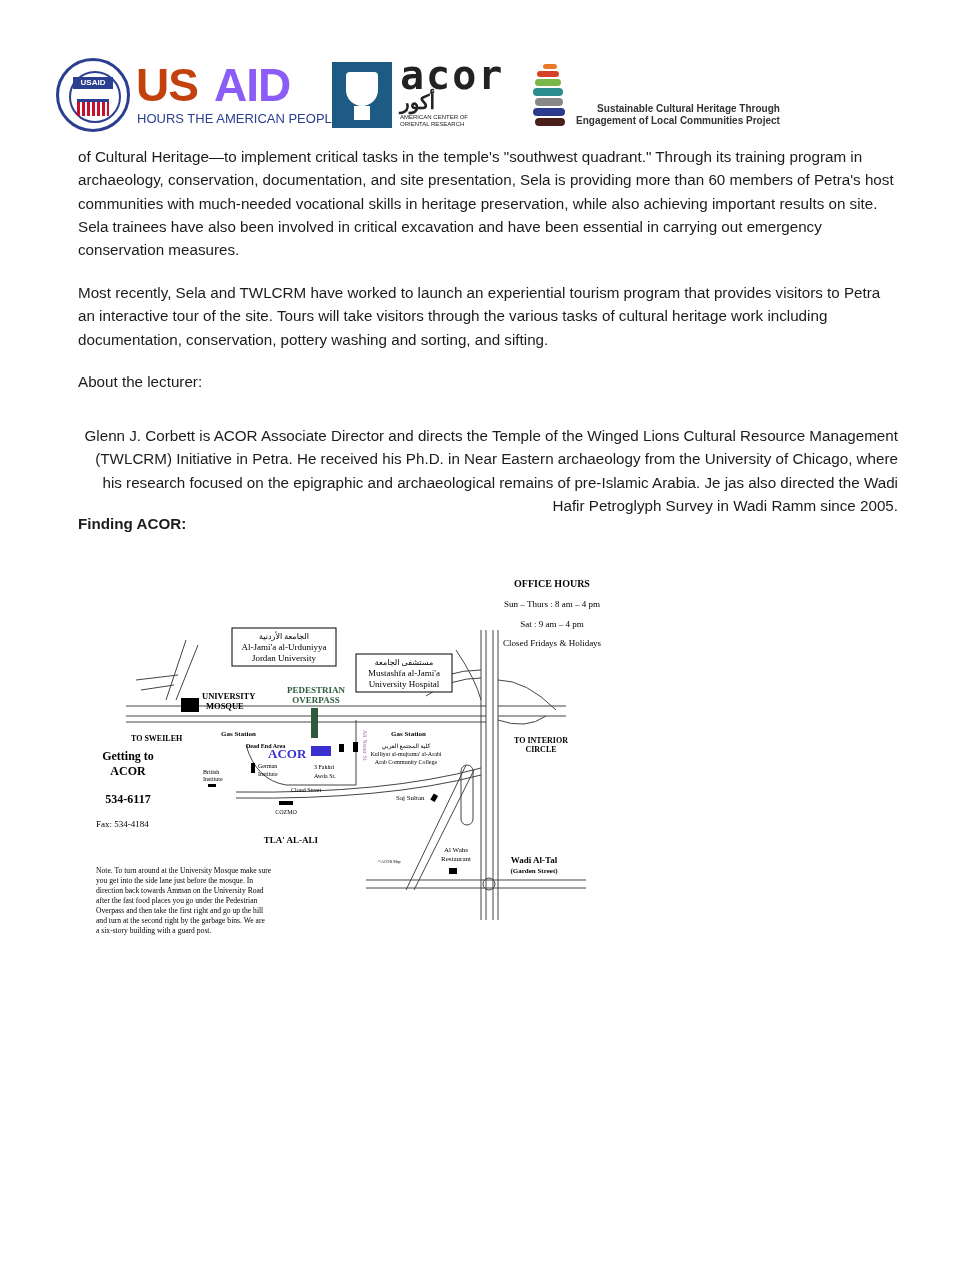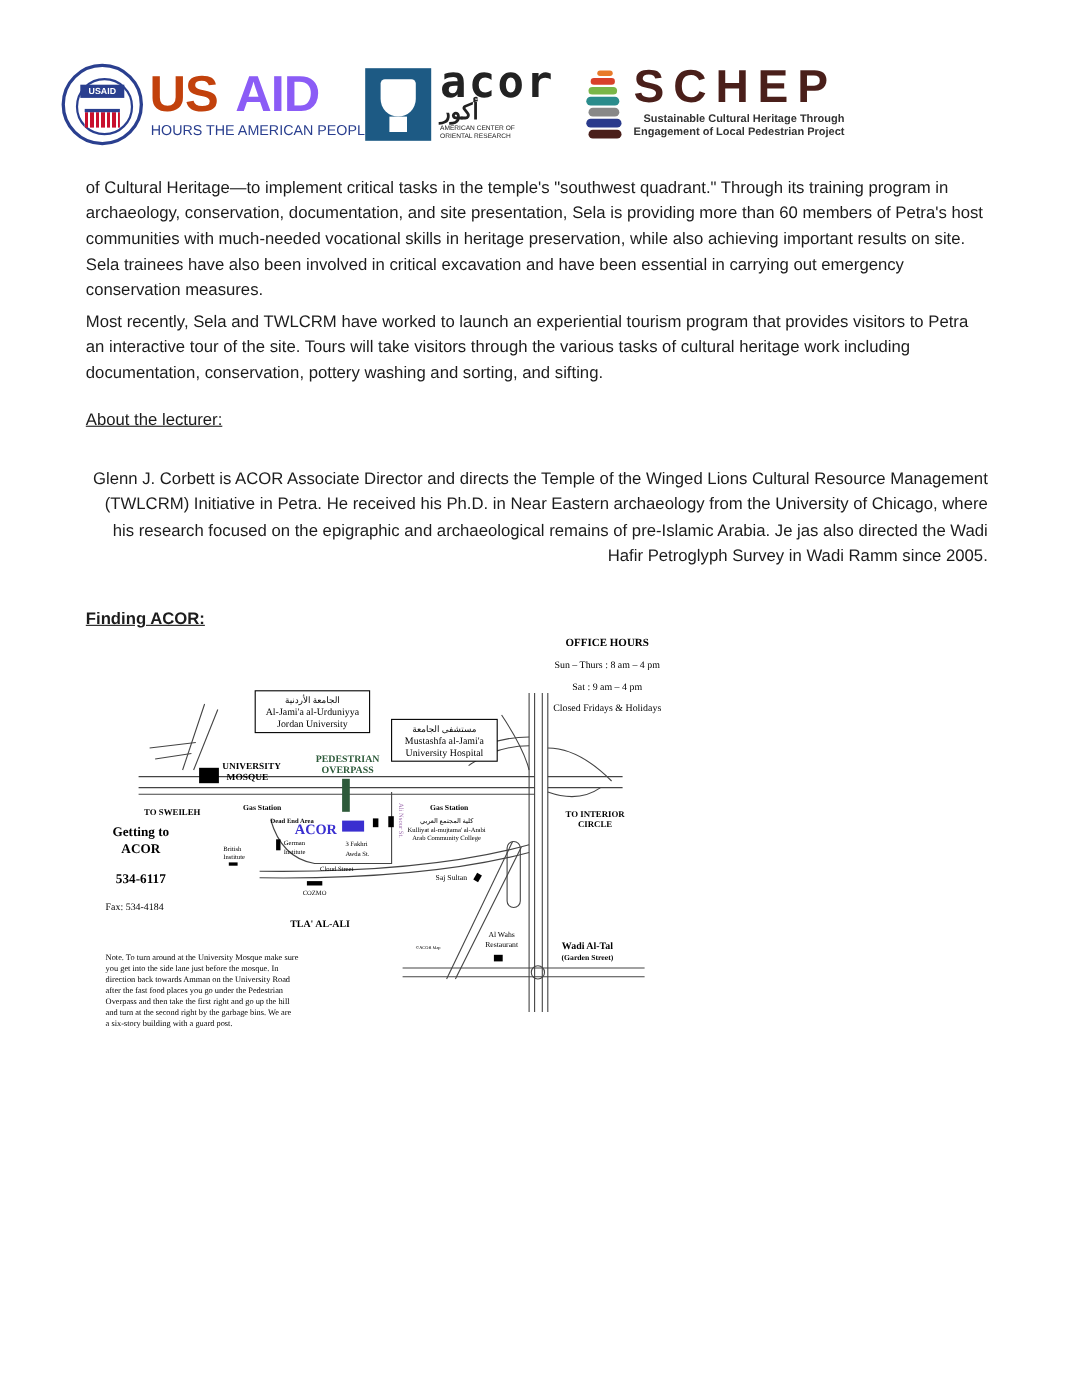--- a/index.html
+++ b/index.html
@@ -17,22 +17,22 @@
   .acor-box .foot{position:absolute;left:22px;top:44px;width:16px;height:14px;background:#fff;}
   .acor-word{position:absolute;left:344px;top:0px;font-size:40px;font-weight:bold;letter-spacing:2px;line-height:38px;color:#222;font-family:"DejaVu Sans Mono",monospace;}
   .acor-arabic{position:absolute;left:344px;top:34px;font-size:20px;font-weight:bold;color:#222;line-height:24px;}
   .acor-sub{position:absolute;left:344px;top:58px;font-size:6px;color:#222;line-height:7px;white-space:nowrap;}
   .schep-stack{position:absolute;left:477px;top:8px;width:34px;height:62px;}
   .schep-stack span{position:absolute;display:block;border-radius:6px;}
   .schep-word{position:absolute;left:520px;top:2px;font-size:42px;font-weight:bold;letter-spacing:8px;color:#4a1f1a;line-height:42px;}
   .schep-sub{position:absolute;left:520px;top:47px;font-size:10px;font-weight:bold;color:#333;line-height:12px;white-space:nowrap;text-align:right;}
   .body-text{position:absolute;left:78px;width:820px;font-size:15.2px;line-height:23.3px;color:#1c1c1c;}
   .body-text p{margin:0;}
-  #p1{top:159px;} #p2{top:281px;} #h1{top:370px;} #p3{top:424px;text-align:right;} #h2{top:551px;}
-  .heading{text-decoration:underline;margin-top:20px;}
+  #p1{top:145px;} #p2{top:281px;} #h1{top:370px;} #p3{top:424px;text-align:right;} #h2{top:512px;}
+  .heading{margin-top:20px;}
   .heading.bold{font-weight:bold;}
   .map{position:absolute;left:86px;top:570px;width:560px;height:370px;}
   .map text{font-family:"Liberation Serif",serif;}
 </style>
 </head>
 <body>
 
 <div class="logos">
   <div class="usaid-seal">
     <div class="inner"></div>
@@ -57,24 +57,23 @@
 
   <div class="schep-stack">
     <span style="left:10px;top:0;width:14px;height:5px;background:#e87a2a;"></span>
     <span style="left:4px;top:7px;width:22px;height:6px;background:#d9402a;"></span>
     <span style="left:2px;top:15px;width:26px;height:7px;background:#7ab648;"></span>
     <span style="left:0;top:24px;width:30px;height:8px;background:#2a8c8c;"></span>
     <span style="left:2px;top:34px;width:28px;height:8px;background:#888;"></span>
     <span style="left:0;top:44px;width:32px;height:8px;background:#2a3a8c;"></span>
     <span style="left:2px;top:54px;width:30px;height:8px;background:#4a1f1a;"></span>
   </div>
-  <div class="schep-word">SCHEP</div>
   <div class="schep-sub">
     <div>Sustainable Cultural Heritage Through</div>
-    <div>Engagement of Local Pedestrian Project</div>
+    <div>Engagement of Local Communities Project</div>
   </div>
 </div>
 
 <div class="body-text" id="p1">
   <p>of Cultural Heritage—to implement critical tasks in the temple's "southwest quadrant." Through its training program in archaeology, conservation, documentation, and site presentation, Sela is providing more than 60 members of Petra's host communities with much-needed vocational skills in heritage preservation, while also achieving important results on site. Sela trainees have also been involved in critical excavation and have been essential in carrying out emergency conservation measures.</p>
 </div>
 <div class="body-text" id="p2">
   <p>Most recently, Sela and TWLCRM have worked to launch an experiential tourism program that provides visitors to Petra an interactive tour of the site. Tours will take visitors through the various tasks of cultural heritage work including documentation, conservation, pottery washing and sorting, and sifting.</p>
 </div>
 <div class="body-text" id="h1">

